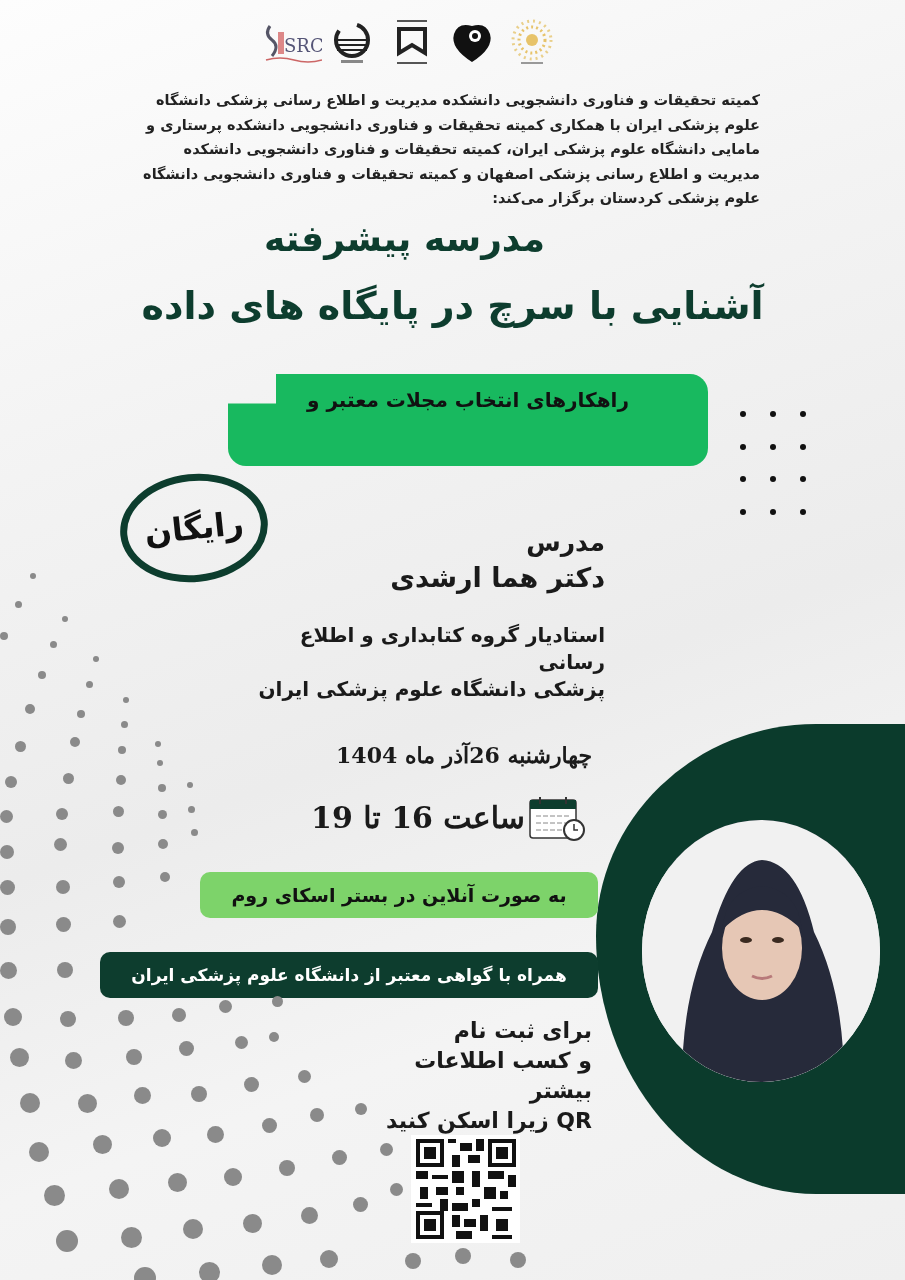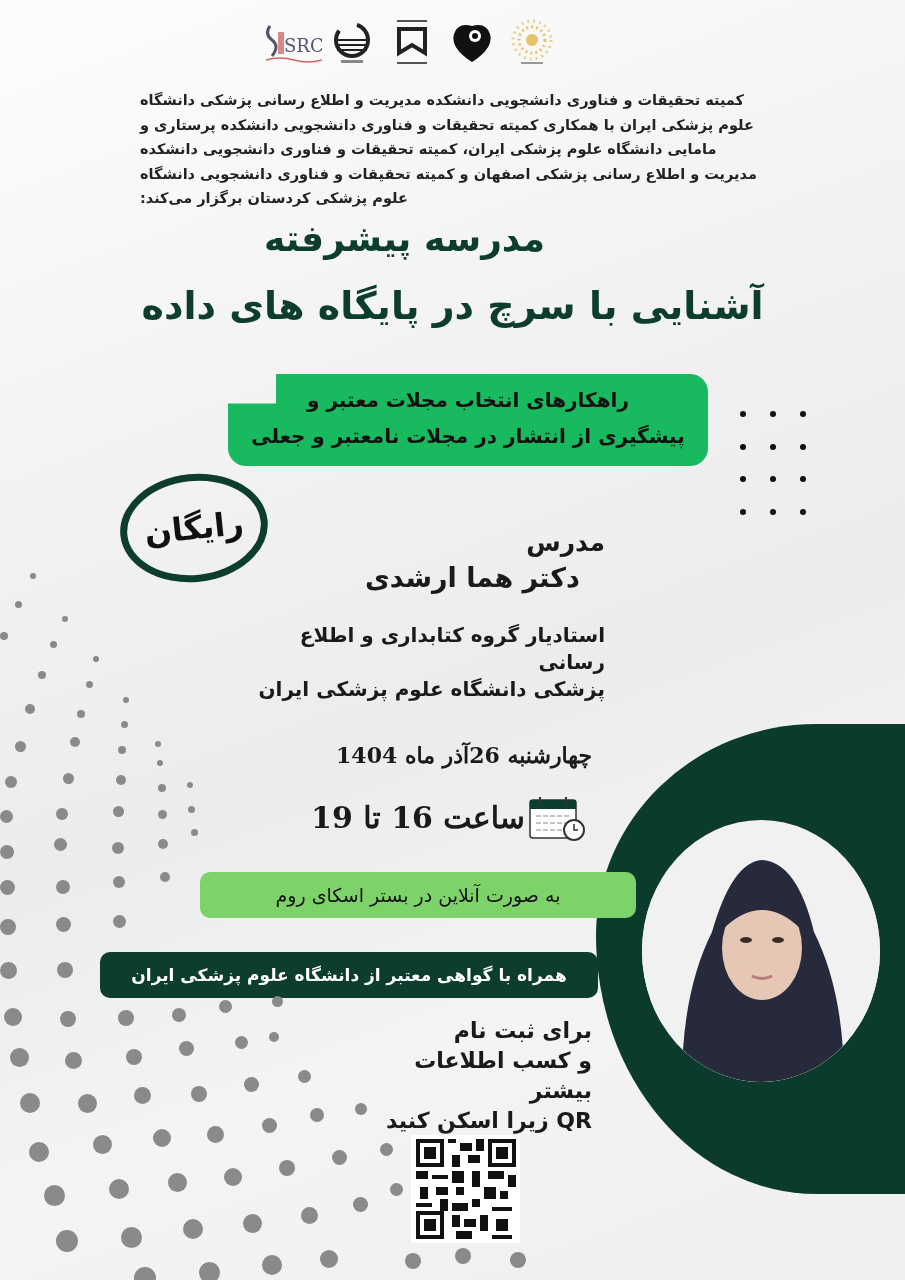--- a/index.html
+++ b/index.html
@@ -13,21 +13,21 @@
   .abs { position: absolute; }
   .rtl { direction: rtl; }
 
   
   .logos { left: 262px; top: 10px; width: 380px; height: 66px; display: flex; align-items: center; }
   .logo { width: 60px; height: 60px; display: flex; align-items: center; justify-content: center; }
 
   
   .intro {
     left: 140px; top: 88px; width: 620px;
-    text-align: left; font-weight: bold; font-size: 14.5px; line-height: 24.5px; color: #222;
+    text-align: right; font-weight: bold; font-size: 14.5px; line-height: 24.5px; color: #222;
   }
 
   .title1 { left: 0; width: 809px; top: 218px; text-align: center; font-size: 36px; font-weight: bold; color: #0d3d2e; }
   .title2 { left: 0; width: 905px; top: 284px; text-align: center; font-size: 38px; font-weight: bold; color: #0d3d2e; }
 
   .topic-box {
     left: 228px; top: 374px; width: 480px; height: 92px;
     background: #18b95f; border-radius: 18px;
     clip-path: polygon(10% 0, 100% 0, 100% 100%, 0 100%, 0 32%, 10% 32%);
   }
@@ -38,32 +38,32 @@
 
   .free-badge {
     left: 120px; top: 474px; width: 148px; height: 108px;
     border: 7px solid #0d3d2e; border-radius: 50%;
     display: flex; align-items: center; justify-content: center;
     font-size: 32px; font-weight: bold; color: #111;
     transform: rotate(-6deg);
   }
 
   .instructor-label { left: 380px; width: 225px; top: 528px; text-align: right; font-size: 25px; font-weight: bold; }
-  .instructor-name { left: 340px; width: 265px; top: 562px; text-align: center; font-size: 27px; font-weight: bold; }
+  .instructor-name { left: 340px; width: 265px; top: 562px; text-align: right; font-size: 27px; font-weight: bold; }
   .instructor-pos { left: 250px; width: 355px; top: 622px; text-align: right; font-size: 20px; font-weight: bold; line-height: 27px; }
 
   .date-line { left: 300px; width: 292px; top: 742px; text-align: right; font-family: "DejaVu Serif", serif; font-size: 22px; font-weight: bold; }
   .time-line { left: 300px; width: 225px; top: 800px; text-align: right; font-family: "DejaVu Serif", serif; font-size: 30px; font-weight: bold; }
   .cal-icon { left: 528px; top: 796px; width: 60px; height: 46px; }
 
   .online-box {
-    left: 200px; top: 872px; width: 436px; height: 46px;
+    left: 200px; top: 872px; width: 398px; height: 46px;
     background: #7dd36a; border-radius: 10px;
     display: flex; align-items: center; justify-content: center;
-    font-size: 19px; font-weight: normal; color: #111;
+    font-size: 19px; font-weight: bold; color: #111;
   }
   .cert-box {
     left: 100px; top: 952px; width: 498px; height: 46px;
     background: #0d3d2e; border-radius: 10px;
     display: flex; align-items: center; justify-content: center;
     font-size: 17px; font-weight: bold; color: #fff;
   }
 
   .register { left: 380px; width: 212px; top: 1016px; text-align: right; font-size: 22px; font-weight: bold; line-height: 30px; }
   .qr { left: 411px; top: 1135px; width: 109px; height: 108px; background: #fff; padding: 4px; }
@@ -125,21 +125,20 @@
 </div>
 
 <div class="abs intro rtl">کمیته تحقیقات و فناوری دانشجویی دانشکده مدیریت و اطلاع رسانی پزشکی دانشگاه علوم پزشکی ایران با همکاری کمیته تحقیقات و فناوری دانشجویی دانشکده پرستاری و مامایی دانشگاه علوم پزشکی ایران، کمیته تحقیقات و فناوری دانشجویی دانشکده مدیریت و اطلاع رسانی پزشکی اصفهان و کمیته تحقیقات و فناوری دانشجویی دانشگاه علوم پزشکی کردستان برگزار می‌کند:</div>
 
 <div class="abs title1 rtl">مدرسه پیشرفته</div>
 <div class="abs title2 rtl">آشنایی با سرچ در پایگاه های داده</div>
 
 <div class="abs topic-box"></div>
 <div class="abs topic-text rtl">
   <div>راهکارهای انتخاب مجلات معتبر و</div>
-  <div>پیشگیری از انتشار در مجلات نامعتبر و جعلی</div>
 </div>
 
 <div class="abs dot-grid">
   <span></span>
     <span></span>
     <span></span>
   <span></span>
     <span></span>
     <span></span>
   <span></span>

